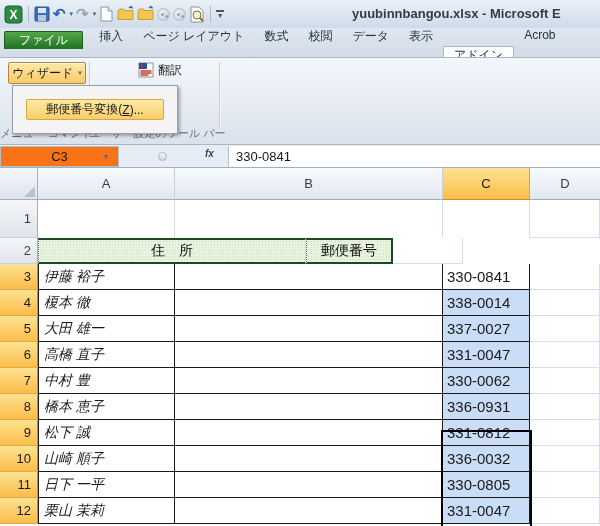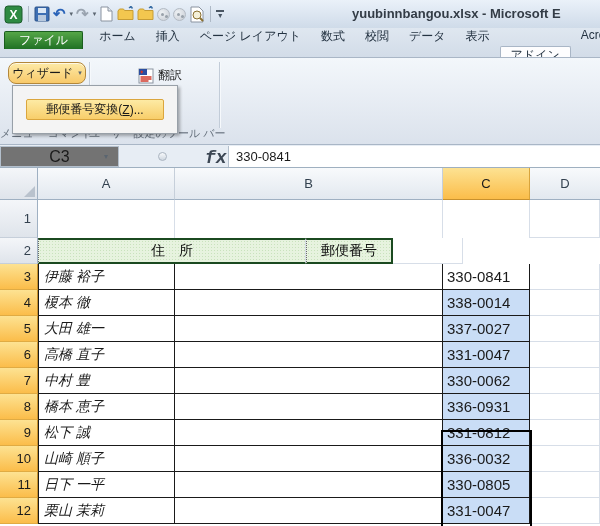--- a/index.html
+++ b/index.html
@@ -38,43 +38,43 @@
                 border-radius:2px 2px 0 0; margin-top:18px; margin-bottom:-1px; position:relative; z-index:2; }
 
   
   .ribbon { position:absolute; left:0; top:58px; width:600px; height:87px;
             background:linear-gradient(#f3f7fb,#dbe2ec); border-bottom:1px solid #a9b6c6; }
   .group-divider { position:absolute; top:4px; height:66px; width:1px;
                    background:#c2ccd8; box-shadow:1px 0 0 #f6f9fc; }
   .group-label { position:absolute; bottom:3px; font-size:11px; color:#68737f;
                  text-align:center; white-space:nowrap; }
   .wizard-btn { position:absolute; left:8px; top:4px; width:78px; height:22px;
-                background:linear-gradient(#fdeaa6,#f8c96a); border:1px solid #b3873a; border-radius:8px;
+                background:linear-gradient(#fdeaa6,#f8c96a); border:1px solid #b3873a; border-radius:2px;
                 display:flex; align-items:center; justify-content:center; font-size:12px; gap:4px;
                 box-shadow:inset 0 1px 0 rgba(255,255,255,.7); cursor:default; }
   .translate-btn { position:absolute; left:134px; top:4px; height:22px; display:flex;
-                   align-items:flex-end; gap:4px; font-size:12px; padding:0 4px; cursor:default; }
+                   align-items:flex-start; gap:4px; font-size:12px; padding:0 4px; cursor:default; }
   .addin-menu { position:absolute; left:12px; top:27px; width:166px; background:#f4f4f4;
                 border:1px solid #98a0a8; box-shadow:2px 2px 3px rgba(0,0,0,.3); padding:13px; z-index:6; }
   .menu-item { height:21px; background:linear-gradient(#fdeaa4,#f8ce6a); border:1px solid #dba63d;
                border-radius:2px; display:flex; align-items:center; justify-content:center;
                font-size:12px; cursor:default; }
   .menu-item .key { text-decoration:underline; }
 
   
   .formulabar { position:absolute; left:0; top:145px; width:600px; height:23px;
                 background:#e7edf4; border-bottom:1px solid #9fb0c0; }
-  .name-box { position:absolute; left:0; top:1px; width:119px; height:21px; background:#737373;
+  .name-box { position:absolute; left:0; top:1px; width:119px; height:21px; background:#f97316;
               border:1px solid #b3bfcc; display:flex; align-items:center; justify-content:center;
-              font-size:16px; }
+              font-size:13px; }
   .name-arrow { position:absolute; left:104px; top:7px; font-size:8px; color:#5a6570; }
   .grip { position:absolute; left:158px; top:7px; width:9px; height:9px; border-radius:50%;
           background:linear-gradient(#f7f9fb,#cfd7e0); border:1px solid #aab4c0; }
-  .fx { position:absolute; left:205px; top:3px; font-family:Liberation Mono, monospace;
-        font-style:italic; font-weight:bold; font-size:18px; color:#3c4754; cursor:default; }
+  .fx { position:absolute; left:205px; top:3px; font-family:Liberation Sans, sans-serif;
+        font-style:italic; font-weight:bold; font-size:10px; color:#3c4754; cursor:default; }
   .formula-field { position:absolute; left:228px; top:1px; width:372px; height:21px; background:#fff;
                    border-left:1px solid #b3bfcc; display:flex; align-items:center;
                    padding-left:7px; font-size:13px; }
 
   
   .sheet { position:absolute; left:0; top:168px; width:600px; height:358px; background:#fff; overflow:hidden; }
   .colhead-row { display:flex; height:32px; }
   .corner { width:38px; height:32px; background:linear-gradient(#f4f6f9,#dfe4eb);
             border-right:1px solid #9fb0c2; border-bottom:1px solid #9fb0c2; position:relative; }
   .corner::after { content:""; position:absolute; right:2px; bottom:2px; width:0; height:0;
@@ -171,21 +171,20 @@
       <span class="qat-more">
         <span class="bar"></span>
           <span class="arr">▼</span>
       </span>
     </div>
     <div class="win-title">yuubinnbangou.xlsx - Microsoft E</div>
   </div>
 
   <div class="tabbar">
     <div class="tab file">ファイル</div>
-    <div class="tab">ホーム</div>
     <div class="tab">挿入</div>
     <div class="tab">ページ レイアウト</div>
     <div class="tab">数式</div>
     <div class="tab">校閲</div>
     <div class="tab">データ</div>
     <div class="tab">表示</div>
     <div class="tab active">アドイン</div>
     <div class="tab">Acrob</div>
   </div>
 

